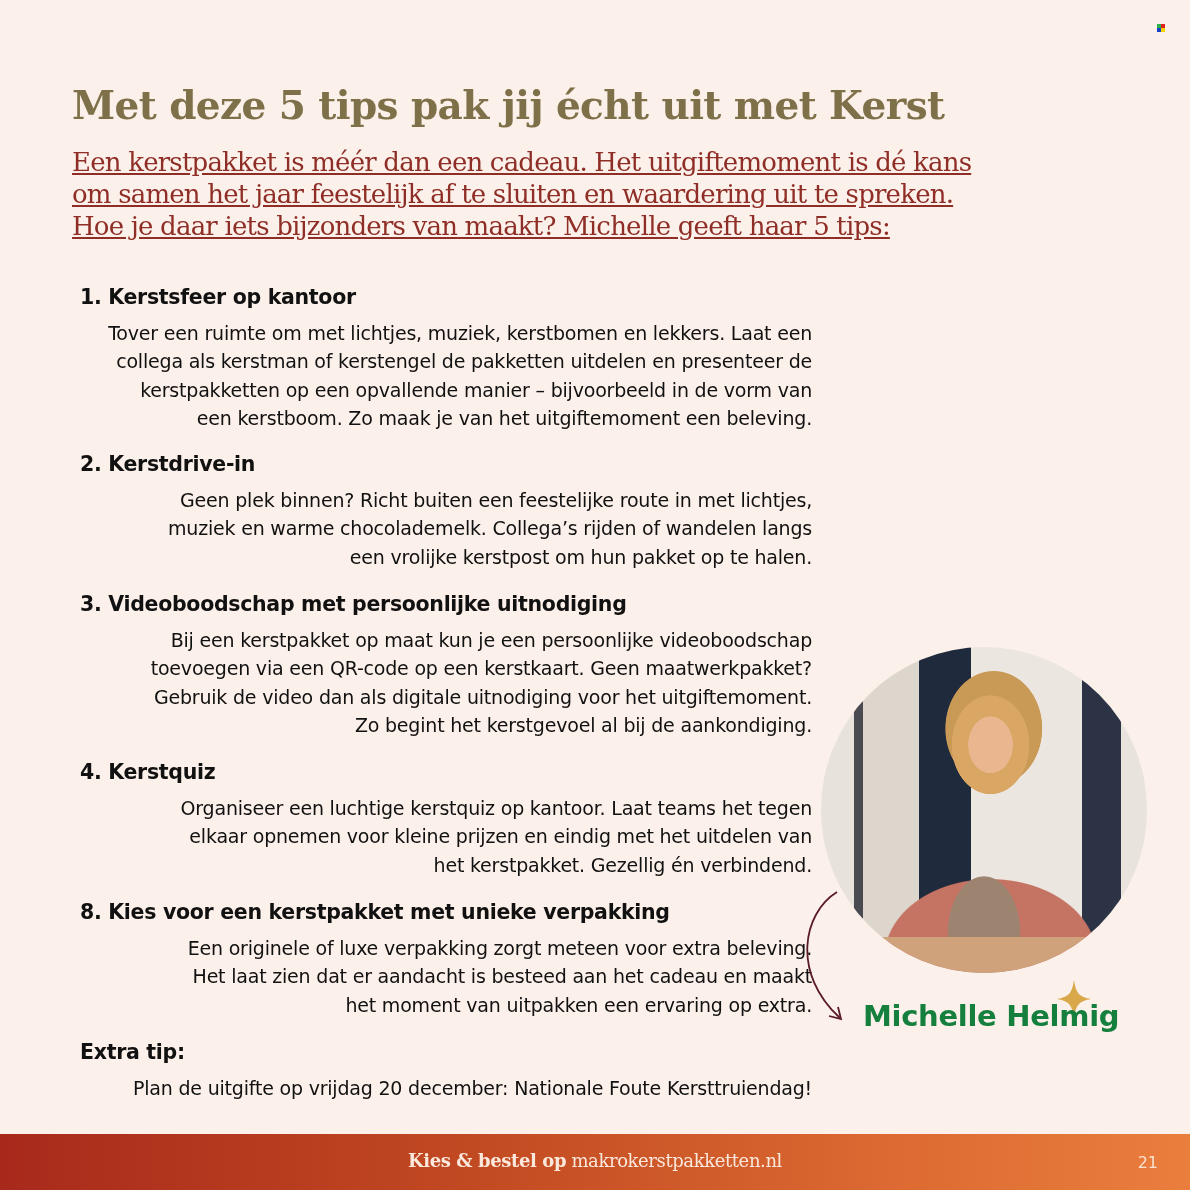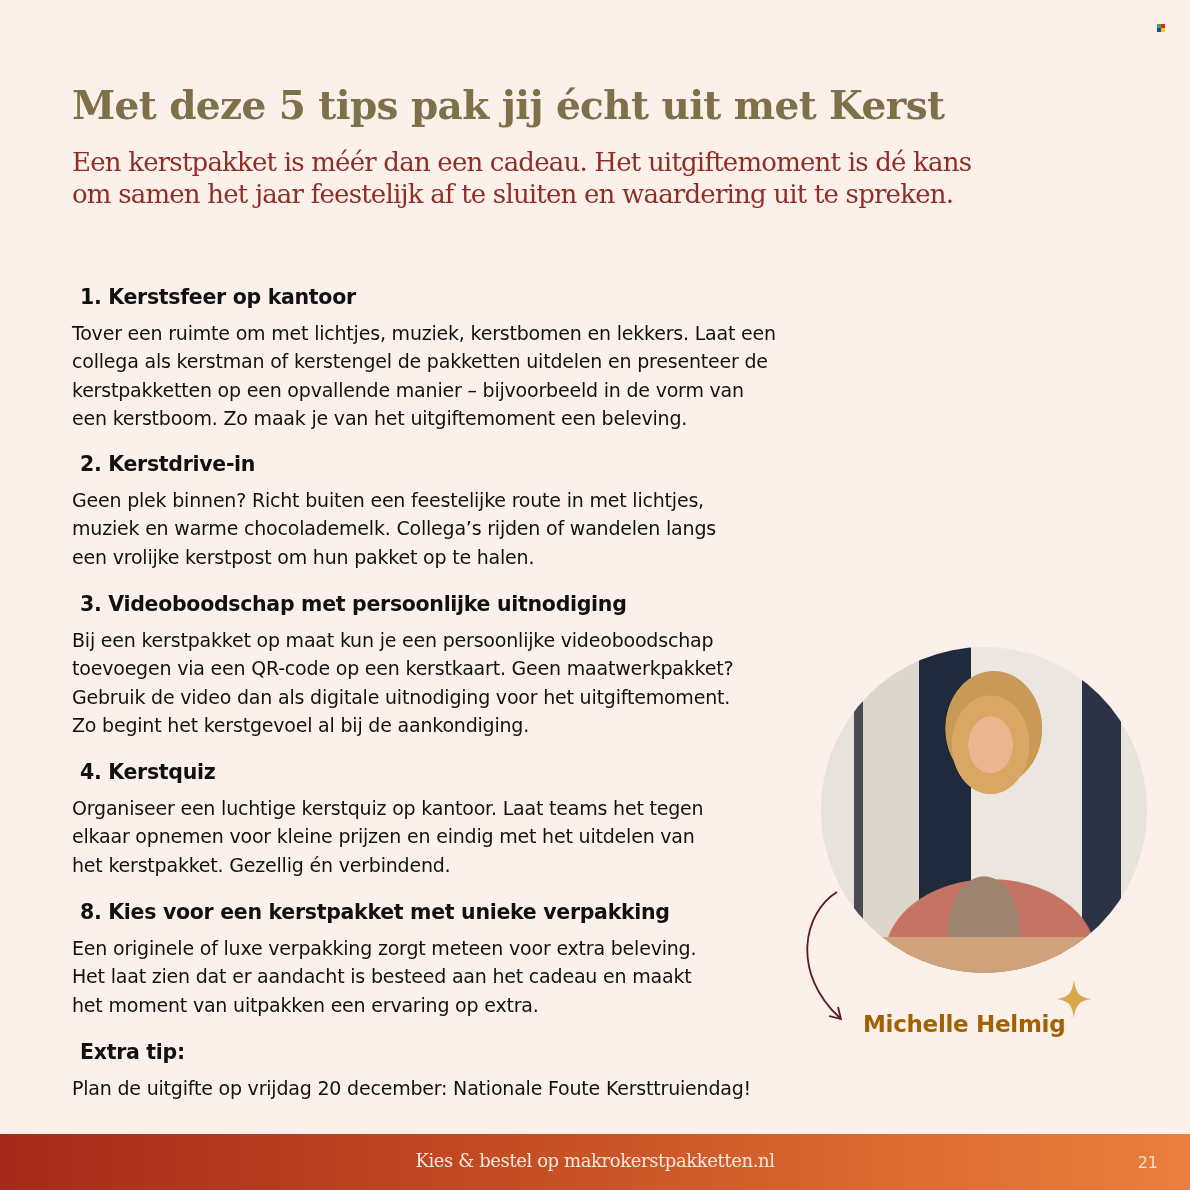--- a/index.html
+++ b/index.html
@@ -14,67 +14,68 @@
     .title {
       position: absolute; left: 72px; top: 82px; margin: 0;
       font-family: "DejaVu Serif", serif; font-weight: bold;
       font-size: 39px; letter-spacing: -0.6px; color: #7e7049; white-space: nowrap;
     }
     .intro {
       position: absolute; left: 72px; top: 146px; width: 960px; margin: 0;
       font-family: "DejaVu Serif", serif; font-size: 26px; line-height: 32px;
       letter-spacing: -0.8px; color: #8e2e26;
     }
-    .intro span { display: block; white-space: nowrap; }
+    .intro span { display: block; white-space: nowrap; text-decoration: underline; }
     .tip { position: absolute; left: 72px; width: 740px; }
     .tip h3 { margin: 8px; font-size: 20.5px; font-weight: bold; line-height: 28px; letter-spacing: -0.3px; color: #111; white-space: nowrap; }
     .tip p { margin: 0; font-size: 19px; line-height: 28.3px; letter-spacing: -0.2px; color: #111; }
-    .tip p span { display: block; white-space: nowrap; }
+    .tip p span { display: block; white-space: nowrap; text-align: right; }
     .photo {
       position: absolute; left: 821px; top: 647px; width: 326px; height: 326px; border-radius: 50%;
       overflow: hidden;
       background:
         radial-gradient(ellipse 55px 70px at 52% 30%, #e9b68f 0 40%, #d9a763 41% 70%, transparent 71%),
         radial-gradient(ellipse 80px 95px at 53% 25%, #c99a55 0 60%, transparent 61%),
         radial-gradient(ellipse 60px 95px at 50% 88%, #9c8470 0 60%, transparent 61%),
         radial-gradient(ellipse 150px 110px at 52% 95%, #c57363 0 70%, transparent 71%),
         linear-gradient(90deg, #e8e2dc 0 10%, #4a4a52 10% 13%, #ddd6cd 13% 30%, #1f2a3c 30% 46%, #ece6e0 46% 80%, #2c3344 80% 92%, #e9e3dd 92%);
     }
     .photo .desk { position: absolute; left: 0; right: 0; bottom: 0; height: 36px; background: #cfa27c; }
     .arrow { position: absolute; left: 795px; top: 888px; width: 60px; height: 140px; }
     .sparkle { position: absolute; left: 1057px; top: 980px; width: 34px; height: 38px; }
     .person { position: absolute; left: 863px; top: 1000px; }
-    .person .name { font-size: 23px; font-weight: bold; letter-spacing: -0.3px; line-height: 32px; color: #a16207; white-space: nowrap; margin-top: 8px; }
+    .person .name { font-size: 29px; font-weight: bold; letter-spacing: -0.3px; line-height: 32px; color: #15803d; white-space: nowrap; }
     .person .role, .person .company { font-size: 19.5px; line-height: 28px; color: #111; white-space: nowrap; }
     .footer {
       position: absolute; left: 0; top: 1134px; width: 1190px; height: 56px;
       background: linear-gradient(90deg, #a8291b 0%, #c24a22 40%, #dc6a32 75%, #ea7e3d 100%);
     }
     .footer .cta {
       position: absolute; left: 0; right: 0; top: 16px; text-align: center;
       font-family: "DejaVu Serif", serif; font-size: 18px; color: #fbe8dc; letter-spacing: -0.4px;
     }
-    .footer .cta b { font-weight: normal; margin-top: 28px; }
+    .footer .cta b { font-weight: bold; margin-top: 28px; }
     .footer .page { position: absolute; right: 32px; top: 19px; font-family: "DejaVu Sans", sans-serif; font-size: 16px; color: #fbe1d0; }
   </style>
 </head>
 <body>
 
 <div class="corner-logo">
   <span style="background:#2bb24a"></span>
     <span style="background:#e02020"></span>
   <span style="background:#1a3fc8"></span>
     <span style="background:#f4d400"></span>
 </div>
 
 <h1 class="title">Met deze 5 tips pak jij écht uit met Kerst</h1>
 
 <div class="intro">
   <span>Een kerstpakket is méér dan een cadeau. Het uitgiftemoment is dé kans</span>
   <span>om samen het jaar feestelijk af te sluiten en waardering uit te spreken.</span>
+  <span>Hoe je daar iets bijzonders van maakt? Michelle geeft haar 5 tips:</span>
 </div>
 
 <div class="tip" style="top:275px">
   <h3>1. Kerstsfeer op kantoor</h3>
   <p>
     <span>Tover een ruimte om met lichtjes, muziek, kerstbomen en lekkers. Laat een</span>
     <span>collega als kerstman of kerstengel de pakketten uitdelen en presenteer de</span>
     <span>kerstpakketten op een opvallende manier – bijvoorbeeld in de vorm van</span>
     <span>een kerstboom. Zo maak je van het uitgiftemoment een beleving.</span>
   </p>

